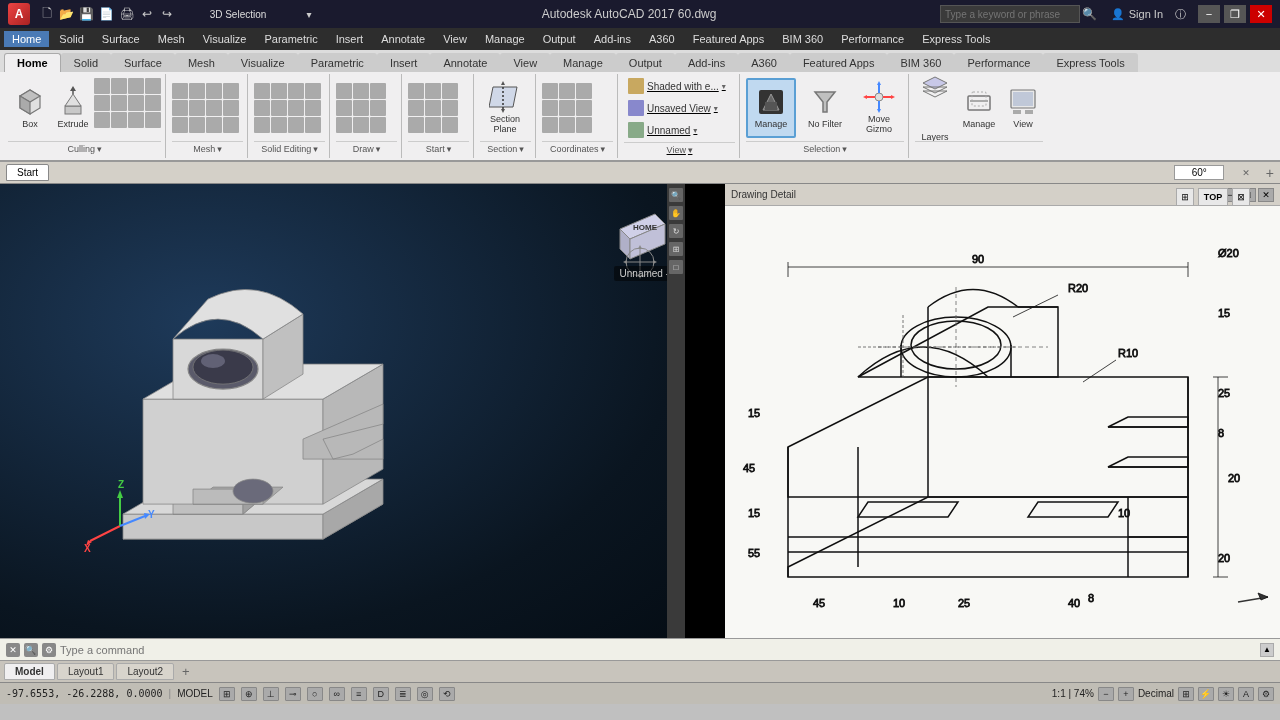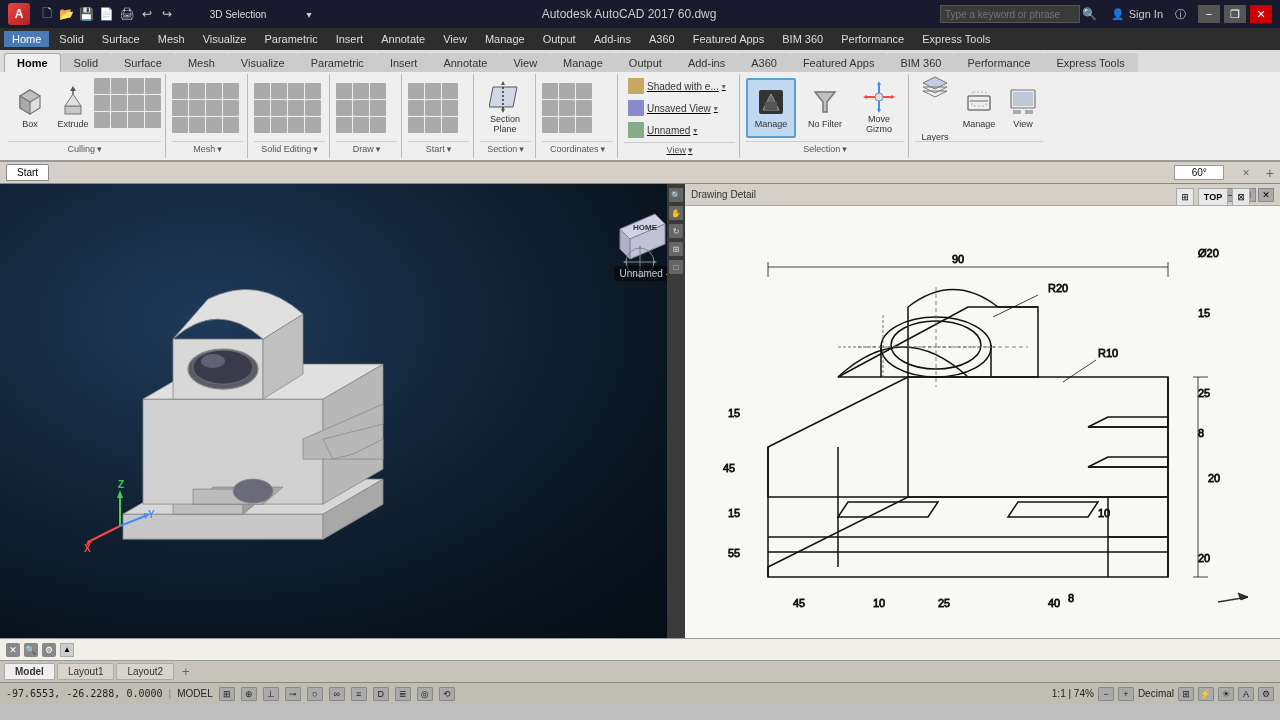--- a/index.html
+++ b/index.html
@@ -180,20 +180,21 @@
       position: relative;
       overflow: hidden;
     }
 
     #viewport-drawing {
       flex: 1;
       height: 100%;
       background: #f5f5f0;
       position: relative;
       overflow: hidden;
+      margin-left: 40px;
     }
 
     
     .viewport-3d-bg {
       width: 100%;
       height: 100%;
       background: radial-gradient(ellipse at 30% 30%, #1e3a5a 0%, #0a1520 70%, #050d15 100%);
       position: relative;
     }
 
@@ -909,20 +910,21 @@
         </g>
       </svg>
     </div>
   </div>
 </div>
 
 <div id="command-line">
   <div class="cmd-icon">✕</div>
   <div class="cmd-icon">🔍</div>
   <div class="cmd-icon">⚙</div>
+  <input class="cmd-input" placeholder="Type a command" style="">
   <div class="cmd-scroll">▲</div>
 </div>
 
 <div id="layout-tabs">
   <div class="layout-tab active">Model</div>
   <div class="layout-tab">Layout1</div>
   <div class="layout-tab">Layout2</div>
   <div class="layout-tab-add">+</div>
 </div>
 

